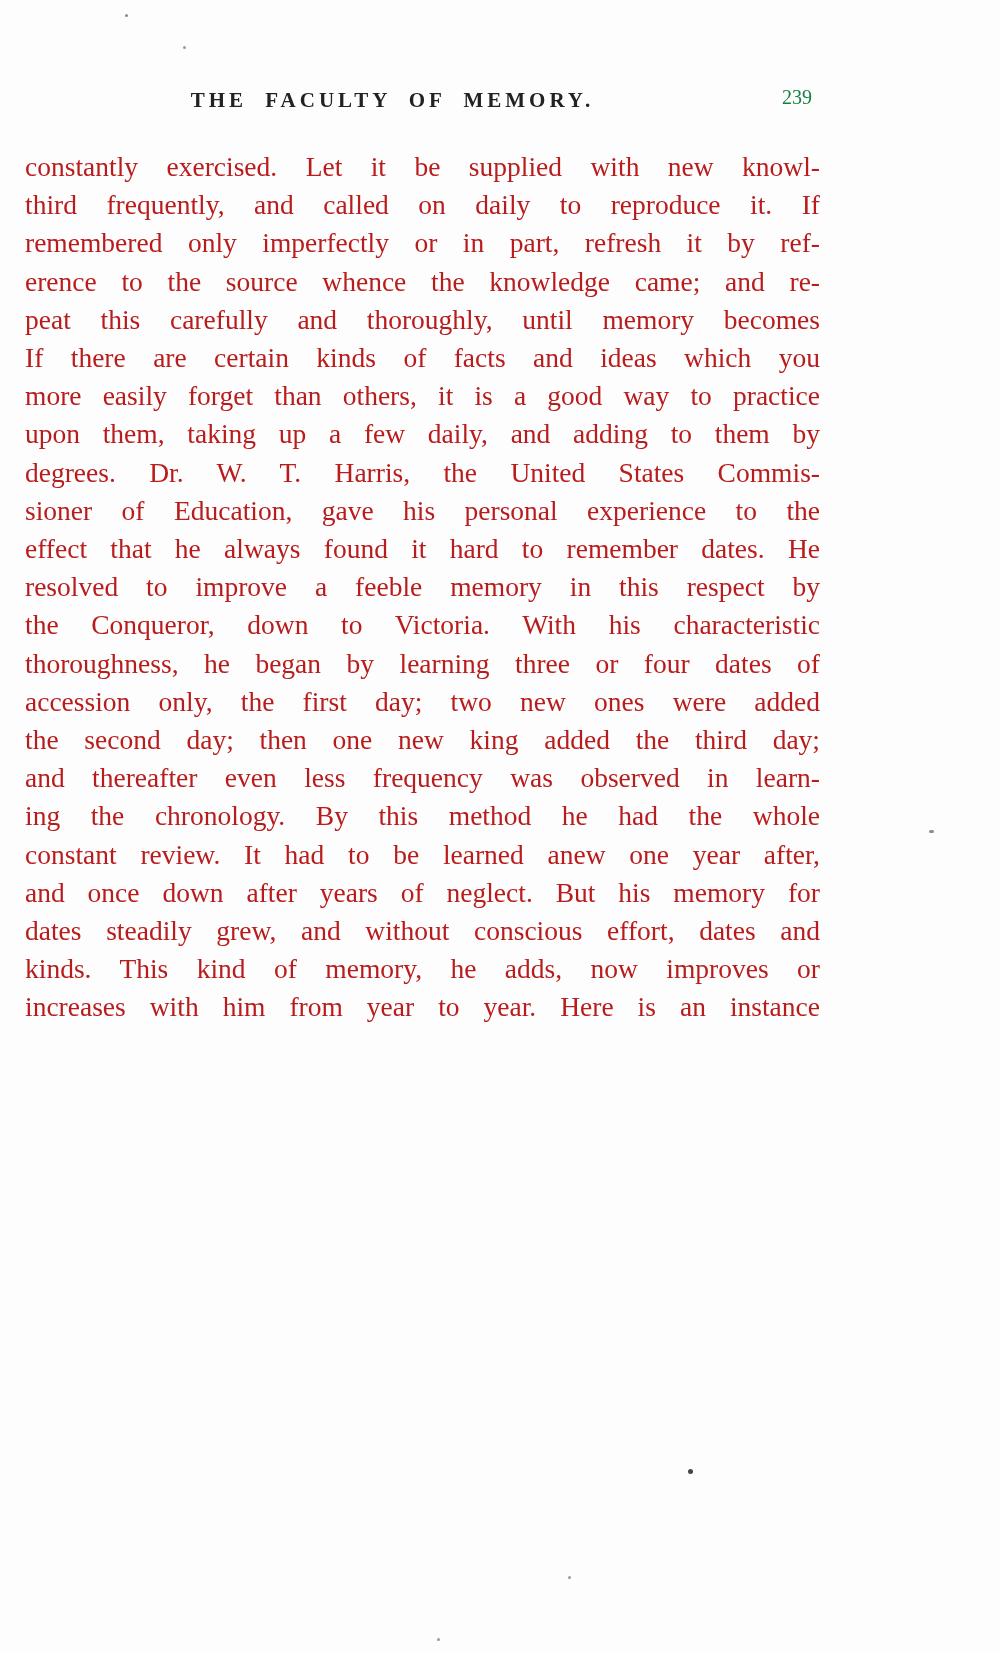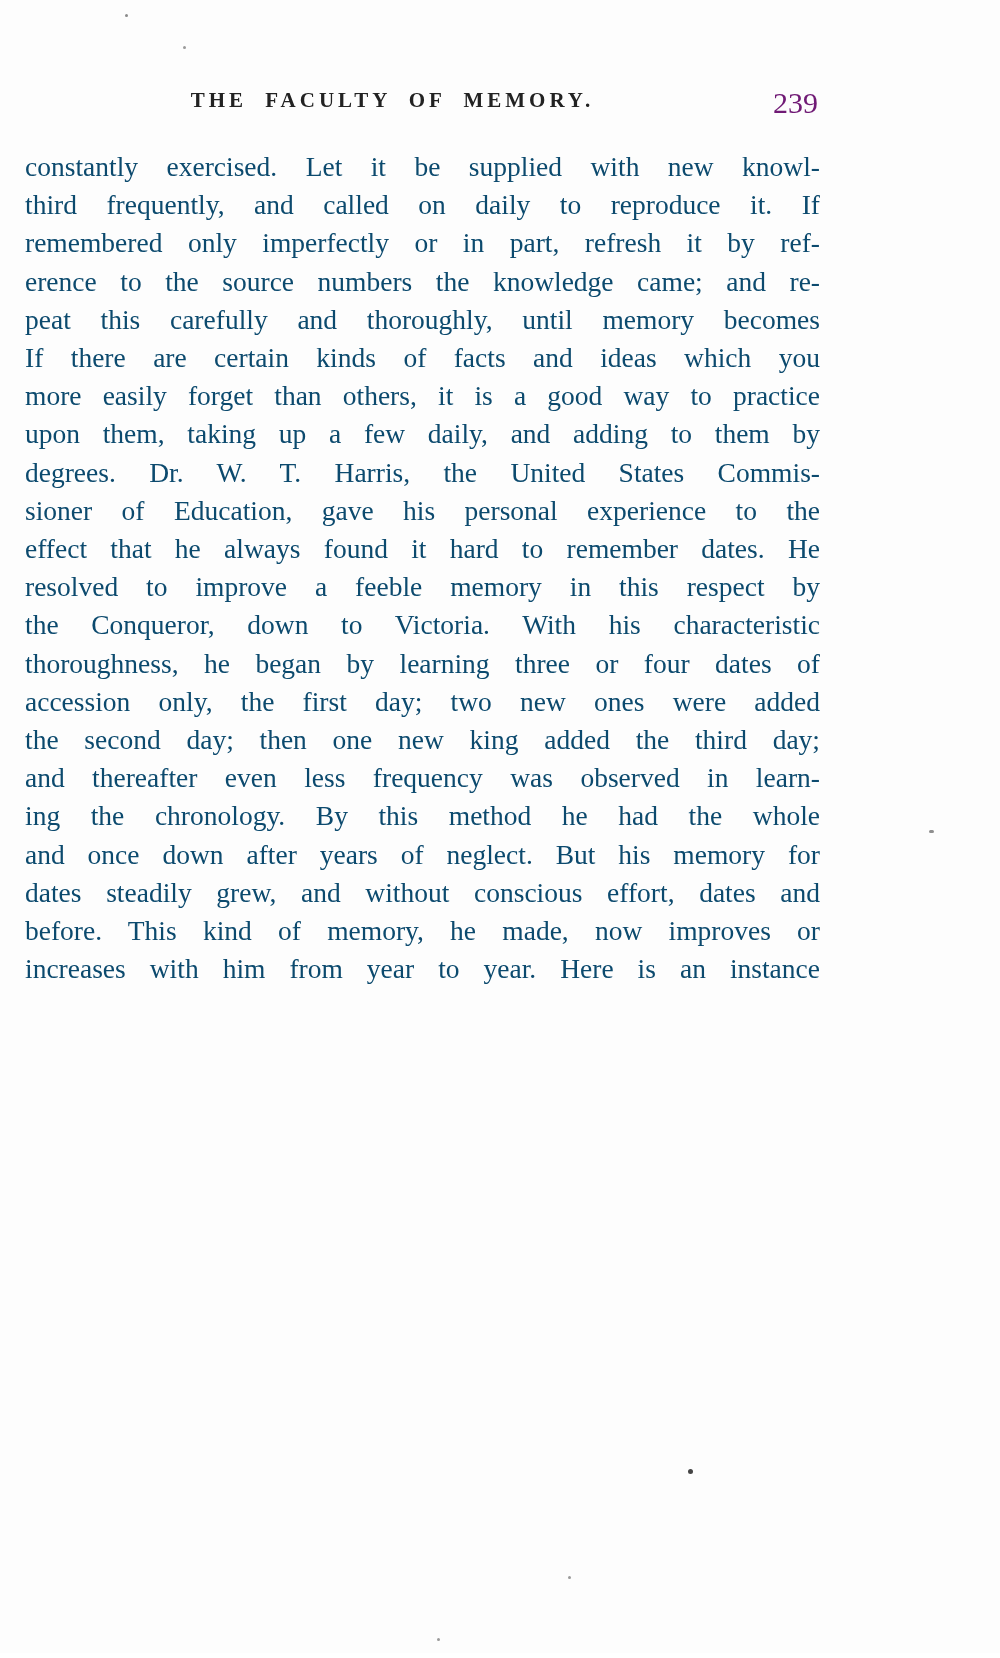--- a/index.html
+++ b/index.html
@@ -33,35 +33,35 @@
     font-weight: bold;
     font-size: 21px;
     letter-spacing: 4px;
     word-spacing: 9px;
     color: #222;
     padding-right: 60px; 
     white-space: nowrap;
   }
   .page-number {
     position: absolute;
-    right: 2px;
+    right: 8px;
     top: -2px;
-    font-size: 30px;
-    color: #701a75;
+    font-size: 20px;
+    color: #15803d;
   }
   .body-text {
     font-size: 27.5px;
     line-height: 38.2px;
   }
   .text-line {
     text-align: justify;
     text-align-last: justify;
     -moz-text-align-last: justify;
     white-space: normal;
-    color: #0c4a6e;
+    color: #b91c1c;
   }
   .speck {
     position: absolute;
     background: #6a6a6a;
     border-radius: 50%;
   }
   .speck-1 { left: 125px; top: 14px;  width: 3px; height: 3px; background:#8a8a8a; }
   .speck-2 { left: 183px; top: 46px;  width: 3px; height: 3px; background:#9a9a9a; }
   .speck-3 { left: 929px; top: 830px; width: 5px; height: 3px; border-radius: 2px; background:#8f8f8f; }
   .speck-4 { left: 688px; top: 1469px; width: 5px; height: 5px; background:#444; }
@@ -77,38 +77,39 @@
 
     <div class="running-header">
       <span class="header-title">THE FACULTY OF MEMORY.</span>
       <span class="page-number">239</span>
     </div>
 
     <div class="body-text">
         <div class="text-line">constantly exercised.  Let it be supplied with new knowl-</div>
         <div class="text-line">third frequently, and called on daily to reproduce it.  If</div>
         <div class="text-line">remembered only imperfectly or in part, refresh it by ref-</div>
-        <div class="text-line">erence to the source numbers the knowledge came; and re-</div>
+        <div class="text-line">erence to the source whence the knowledge came; and re-</div>
         <div class="text-line">peat this carefully and thoroughly, until memory becomes</div>
         <div class="text-line">If there are certain kinds of facts and ideas which you</div>
         <div class="text-line">more easily forget than others, it is a good way to practice</div>
         <div class="text-line">upon them, taking up a few daily, and adding to them by</div>
         <div class="text-line">degrees.  Dr. W. T. Harris, the United States Commis-</div>
         <div class="text-line">sioner of Education, gave his personal experience to the</div>
         <div class="text-line">effect that he always found it hard to remember dates.  He</div>
         <div class="text-line">resolved to improve a feeble memory in this respect by</div>
         <div class="text-line">the Conqueror, down to Victoria.  With his characteristic</div>
         <div class="text-line">thoroughness, he began by learning three or four dates of</div>
         <div class="text-line">accession only, the first day; two new ones were added</div>
         <div class="text-line">the second day; then one new king added the third day;</div>
         <div class="text-line">and thereafter even less frequency was observed in learn-</div>
         <div class="text-line">ing the chronology.  By this method he had the whole</div>
+        <div class="text-line">constant review.  It had to be learned anew one year after,</div>
         <div class="text-line">and once down after years of neglect.  But his memory for</div>
         <div class="text-line">dates steadily grew, and without conscious effort, dates and</div>
-        <div class="text-line">before.  This kind of memory, he made, now improves or</div>
+        <div class="text-line">kinds.  This kind of memory, he adds, now improves or</div>
         <div class="text-line">increases with him from year to year.  Here is an instance</div>
       </div>
 
   </div>
 
   <div class="speck speck-1"></div>
   <div class="speck speck-2"></div>
   <div class="speck speck-3"></div>
   <div class="speck speck-4"></div>
   <div class="speck speck-5"></div>

